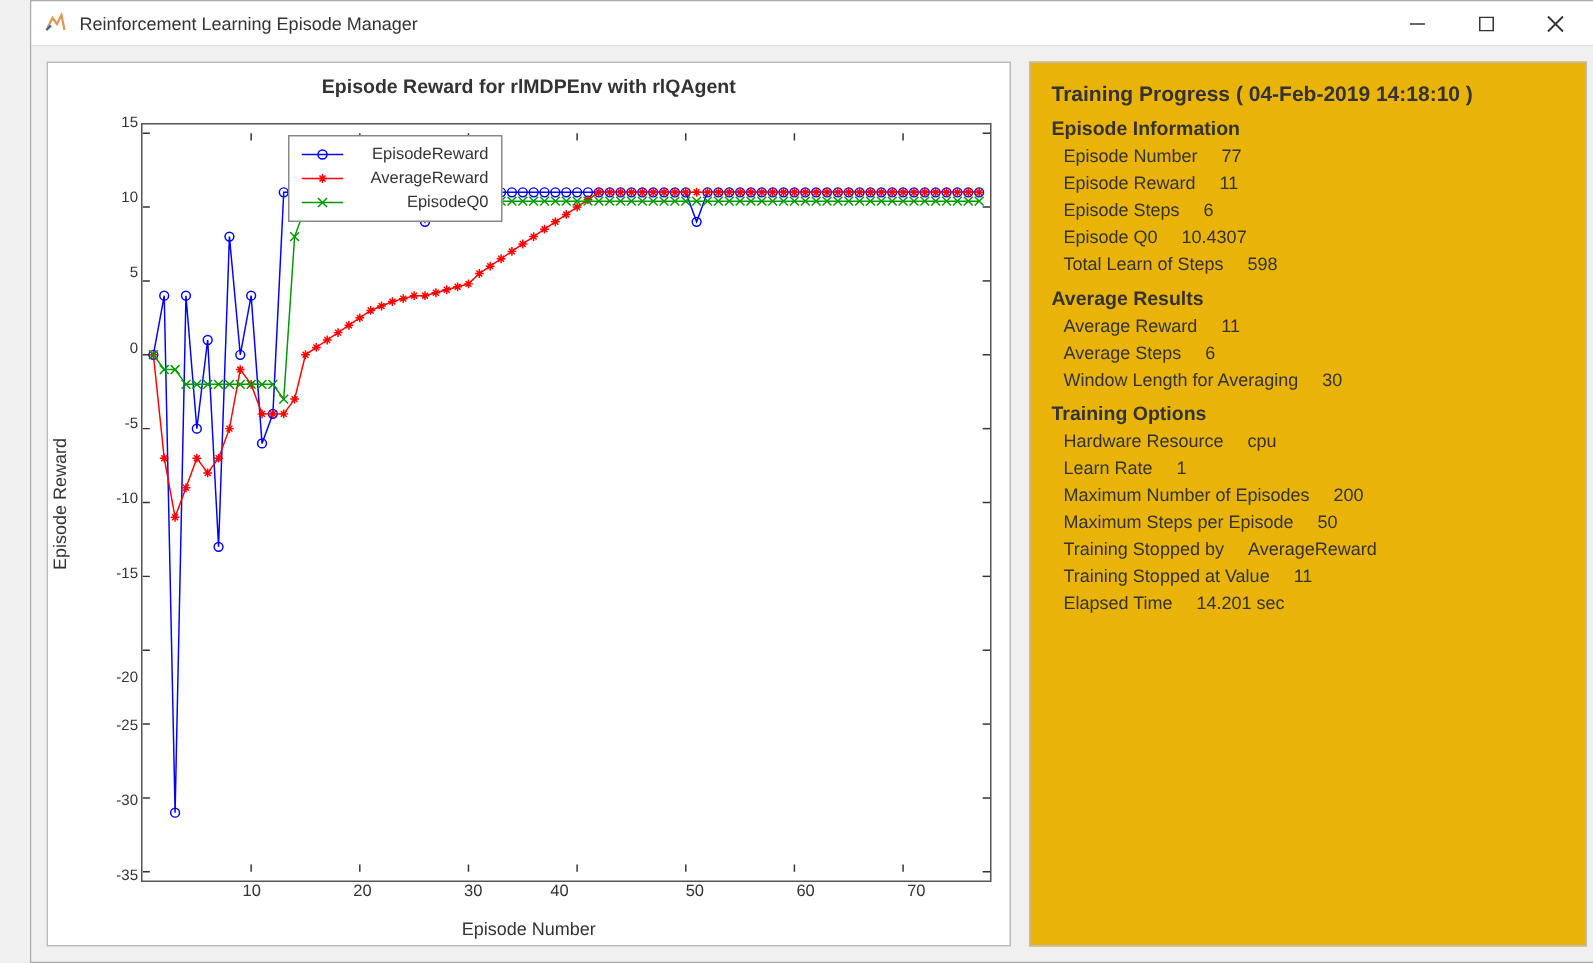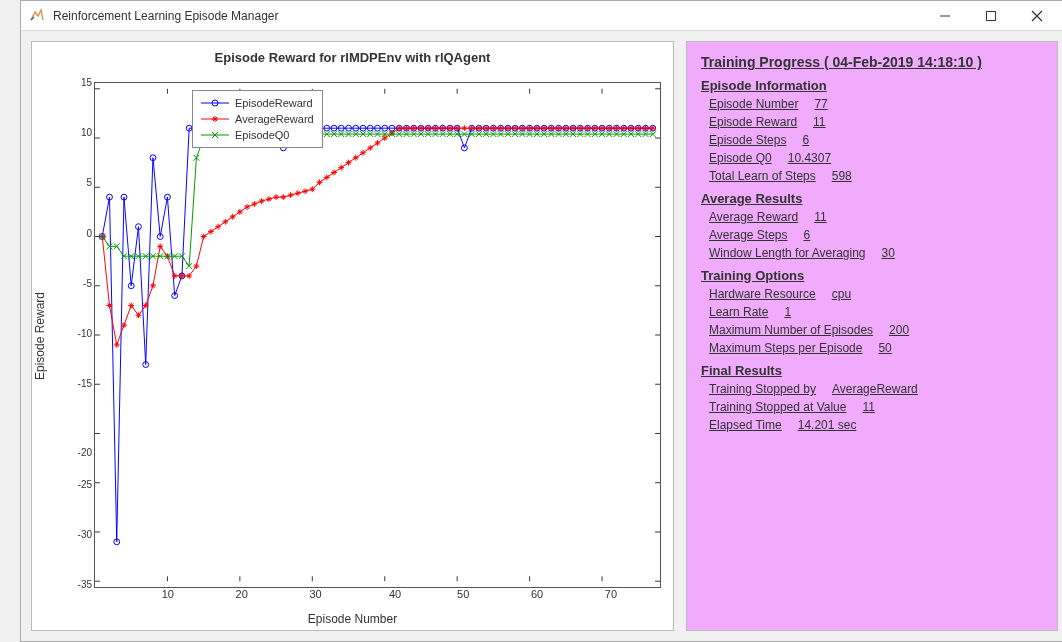--- a/index.html
+++ b/index.html
@@ -14,29 +14,29 @@
   }
   .window { width: 1049px; height: 642px; background: #fff; border: 1px solid #aaa; display:flex; flex-direction:column;margin-left:20px; }
   .titlebar { height: 30px; background: #fff; border-bottom: 1px solid #ddd; display:flex; align-items:center; padding:0 8px; }
   .titlebar .app-icon { width:16px; height:16px; margin-right:8px; }
   .titlebar .title { flex:1; font-size:12px; }
   .wbtns { display:flex; gap:0; }
   .wbtn { width:46px; height:30px; display:flex; align-items:center; justify-content:center; }
   .wbtn svg { stroke:#333; }
   .content { flex:1; display:flex; padding:10px; gap:12px; background:#f0f0f0; }
   .plot-panel { flex:1; background:#fff; border:1px solid #bbb; position:relative; padding:8px 10px; }
-  .side-panel { width:372px; background:#f0abfc; border:1px solid #bbb; padding:12px 14px;text-decoration:underline; }
+  .side-panel { width:372px; background:#eab308; border:1px solid #bbb; padding:12px 14px; }
   .plot-title { text-align:center; font-weight:bold; font-size:13px; }
   .chart-box { position:absolute; left:62px; right:12px; top:40px; bottom:42px; border:1px solid #555; }
   .xlabel { position:absolute; bottom:4px; left:50%; transform:translateX(-50%); font-size:12px; }
   .ylabel { position:absolute; top:50%; left:8px; transform:translate(-50%,-50%) rotate(-90deg); font-size:12px; white-space:nowrap; }
   .ytick { position:absolute; right: calc(100% - 60px); font-size:10px; transform:translateY(-50%); }
   .xtick { position:absolute; font-size:11px; transform:translateX(-50%); }
   .legend { position:absolute; left:160px; top:48px; background:#fff; border:1px solid #888; padding:4px 8px; font-size:11px; z-index:10; }
-  .legend-row { display:flex; align-items:center; gap:6px; height:16px; }
+  .legend-row { display:flex; align-items:center; gap:18px; height:16px;justify-content:space-between; }
 
   .side-title { font-weight:bold; font-size:14px; }
   .progress-row { display:flex; align-items:center; gap:8px; margin:12px 0 14px 0; }
   .progress { flex:1; height:22px; border:1px solid #999; background:#e8e8e8; position:relative; }
   .progress-fill { position:absolute; top:0; left:0; bottom:0; width:38%; background:#b8d0f0; }
   .btn { border:1px solid #aaa; padding:3px 10px; background:#e8e8e8; font-size:12px; color:#888; border-radius:2px; }
   .section-h { font-weight:bold; font-size:13px; margin:8px 0 4px 0; }
   .kv { display:flex; font-size:12px; margin:4px 0 4px 8px; }
   .kv .k { }
   .kv .v { margin-left:16px; }
@@ -383,21 +383,21 @@
         <div class="ytick" style="top: 341.2px;">-15</div>
         <div class="ytick" style="top: 291px;">-10</div>
         <div class="ytick" style="top: 240.8px;">-5</div>
         <div class="ytick" style="top: 190.6px;">0</div>
         <div class="ytick" style="top: 140.4px;">5</div>
         <div class="ytick" style="top: 90.2px;">10</div>
         <div class="ytick" style="top: 40px;">15</div>
         <div class="xtick" style="left: 135.846px; top: 546px;">10</div>
         <div class="xtick" style="left: 209.692px; top: 546px;">20</div>
         <div class="xtick" style="left: 283.538px; top: 546px;">30</div>
-        <div class="xtick" style="left: 363px; top: 546px;">40</div>
+        <div class="xtick" style="left: 341px; top: 546px;">40</div>
         <div class="xtick" style="left: 431.231px; top: 546px;">50</div>
         <div class="xtick" style="left: 505.077px; top: 546px;">60</div>
         <div class="xtick" style="left: 578.923px; top: 546px;">70</div>
       </div>
 
     <div class="side-panel">
       <div class="side-title">Training Progress ( 04-Feb-2019 14:18:10 )</div>
 
       <div class="section-h">Episode Information</div>
       <div class="kv">
@@ -446,21 +446,20 @@
         </div>
       <div class="kv">
           <span class="k">Maximum Number of Episodes</span>
           <span class="v">200</span>
         </div>
       <div class="kv">
           <span class="k">Maximum Steps per Episode</span>
           <span class="v">50</span>
         </div>
 
-      <div class="section-h">Final Results</div>
       <div class="kv">
           <span class="k">Training Stopped by</span>
           <span class="v">AverageReward</span>
         </div>
       <div class="kv">
           <span class="k">Training Stopped at Value</span>
           <span class="v">11</span>
         </div>
       <div class="kv">
           <span class="k">Elapsed Time</span>

